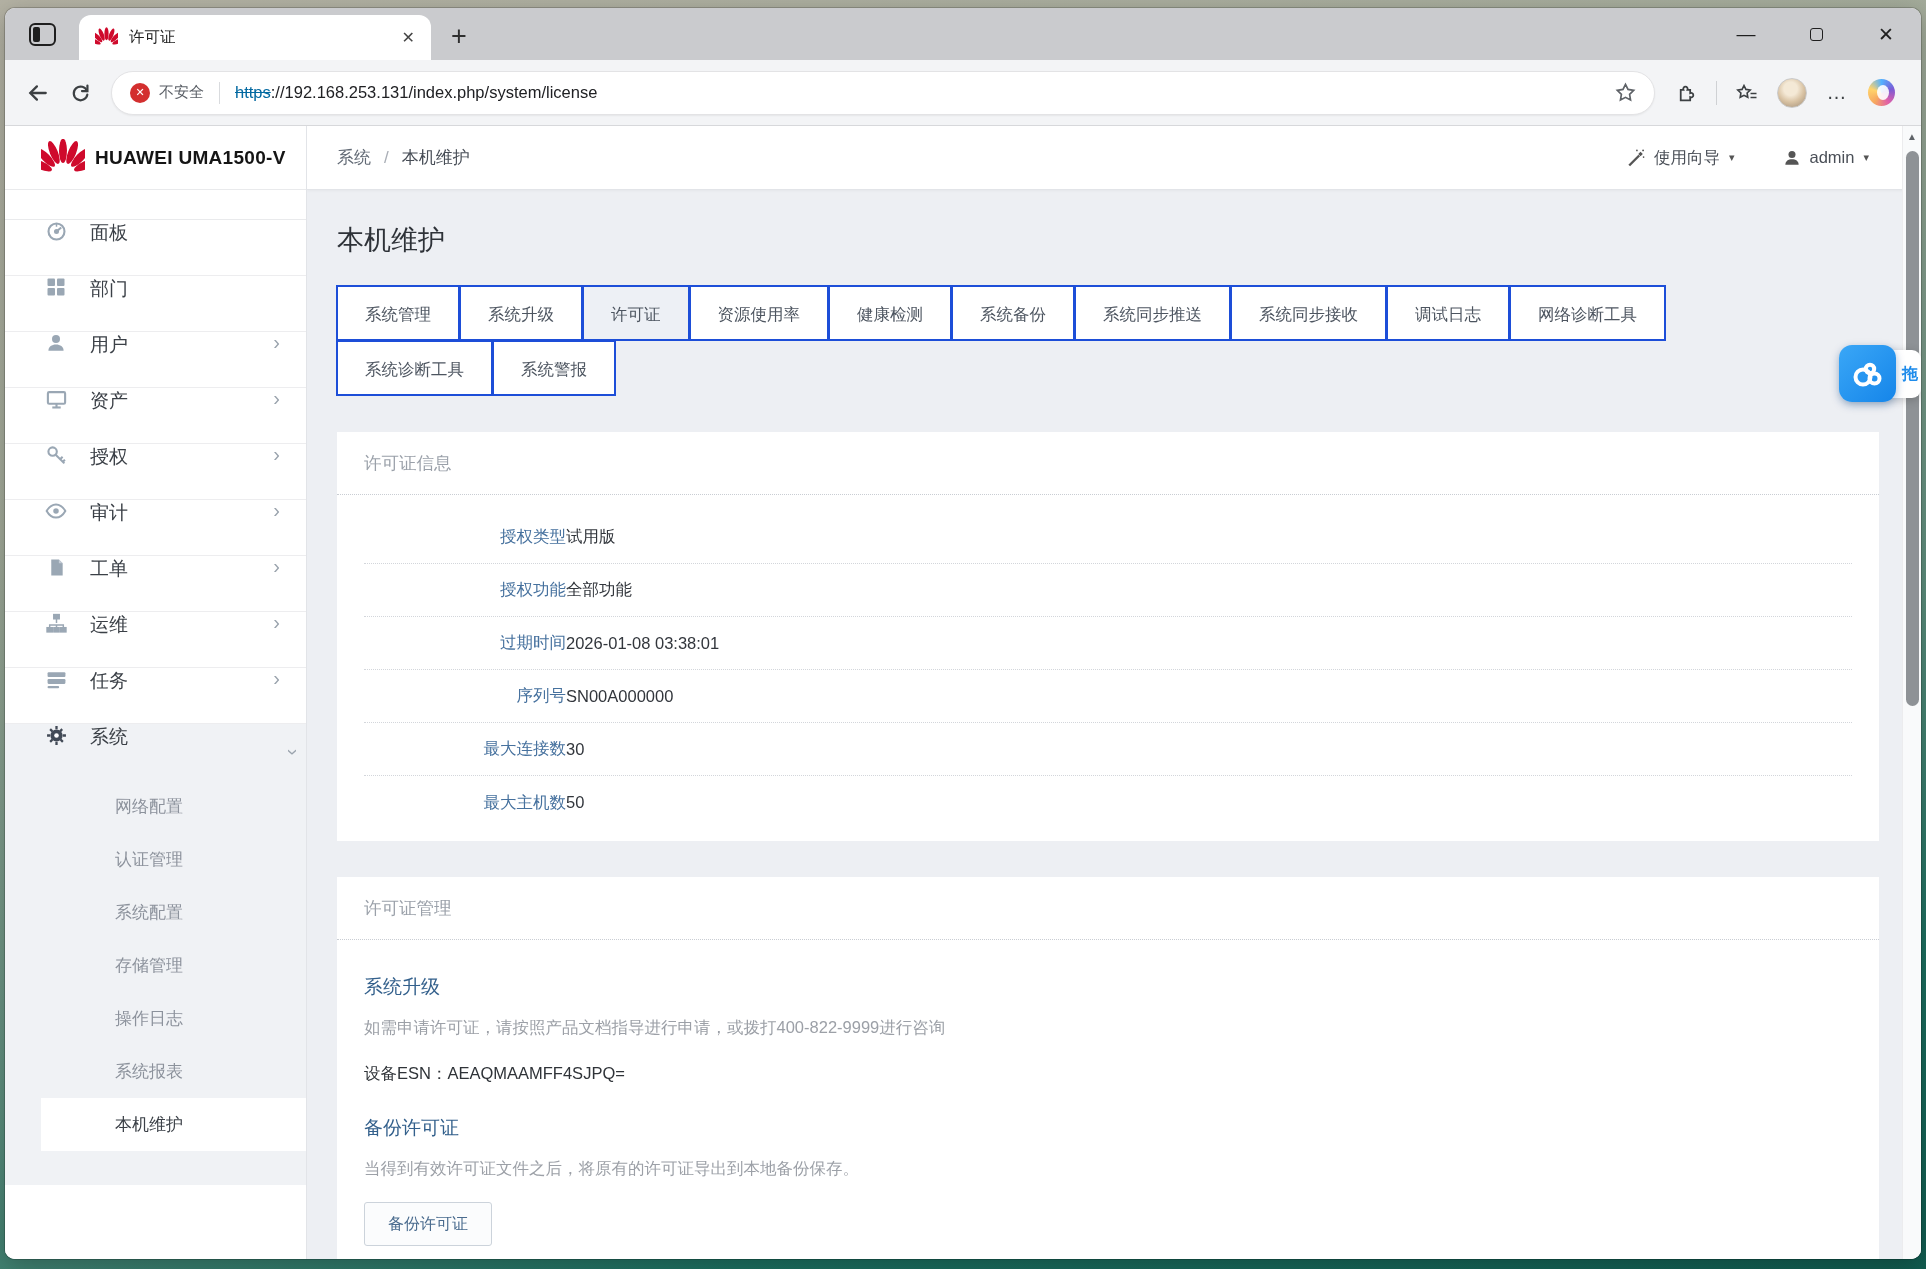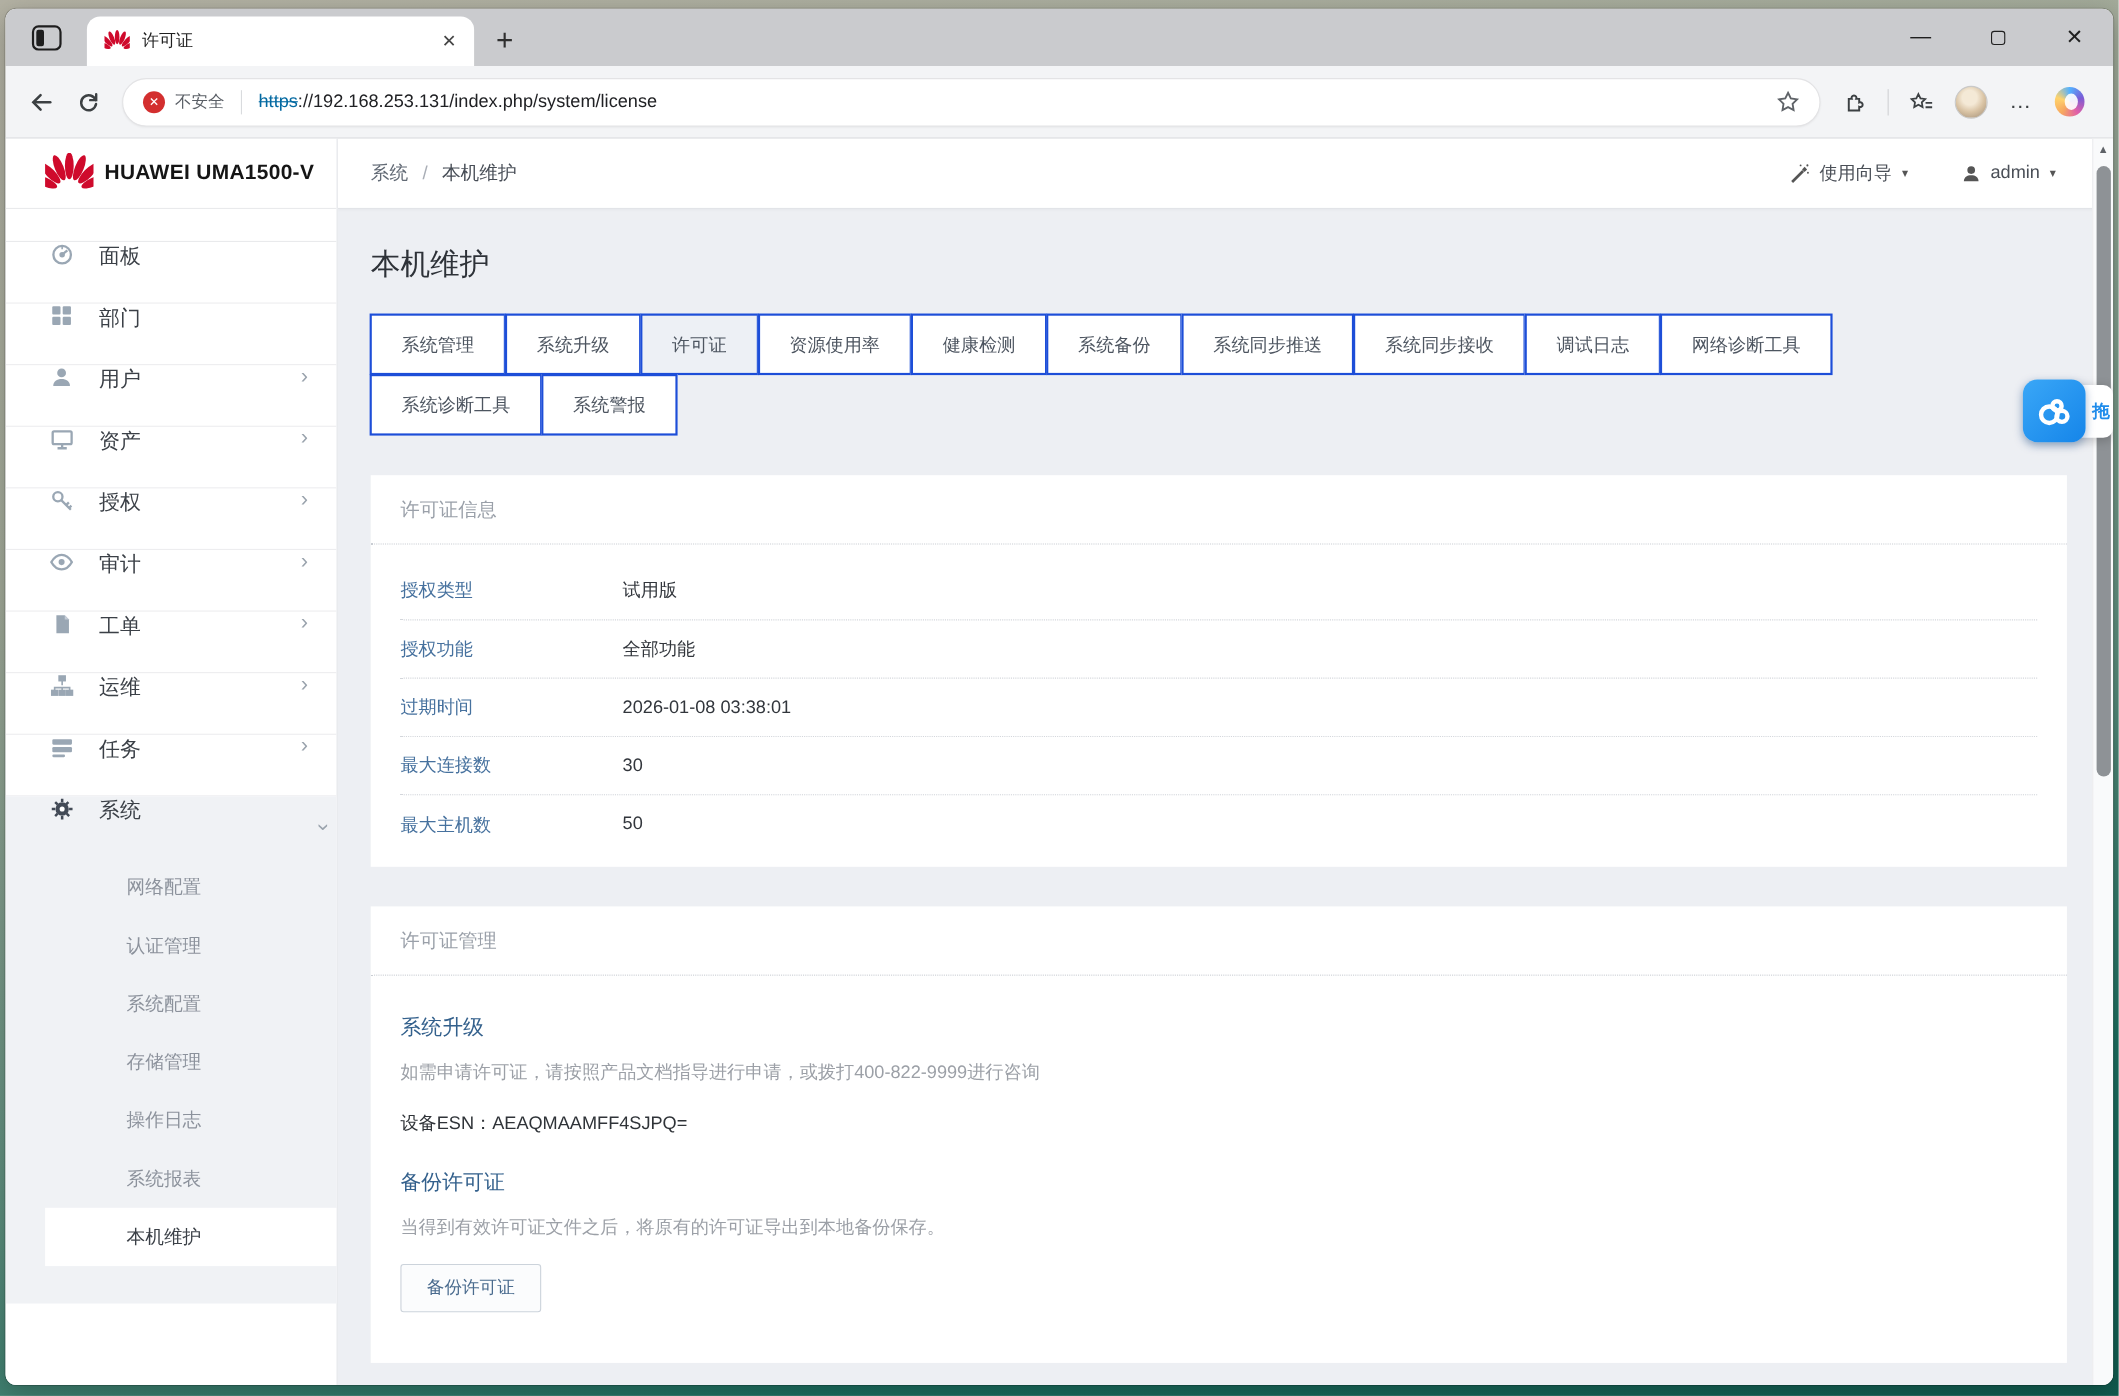--- a/index.html
+++ b/index.html
@@ -79,21 +79,21 @@
   .content{flex:1;padding:28px 42px 0 30px;overflow:hidden;}
   .page-title{font-size:27px;font-weight:500;color:#2e3238;margin:4px 0 28px;}
   .tabs{display:flex;flex-wrap:wrap;max-width:1452px;}
   .tab-btn{height:56px;line-height:54px;padding:0 27px;background:#fff;border:2px solid #1d4ed8;
     font-size:16.5px;color:#4d5560;margin:-1px 0 0 -1px;white-space:nowrap;}
   .tab-btn.active{background:#edf0f5;}
 
   .card{background:#fff;margin-top:36px;}
   .card-title{font-size:17.5px;color:#9aa0a9;padding:19px 27px;border-bottom:1px dotted #c9cdd3;}
   .info-rows{padding:16px 0 12px;}
-  .info-row{display:flex;align-items:center;height:53px;margin:0 27px;border-bottom:1px dotted #d3d6db;font-size:16.5px;}
+  .info-row{display:flex;align-items:center;height:53px;margin:0 27px;border-bottom:1px dotted #d3d6db;font-size:16.5px;text-align:right;}
   .info-row:last-child{border-bottom:none;}
   .info-label{width:202px;color:#46719e;flex:0 0 auto;}
   .info-value{color:#32363c;}
 
   .mgmt-body{padding:4px 27px 46px;}
   .mgmt-heading{font-size:19px;font-weight:500;color:#33608c;margin-top:30px;}
   .mgmt-desc{font-size:16.5px;color:#9ca0a7;margin-top:17px;}
   .esn-line{font-size:16.5px;color:#2f3338;margin-top:24px;font-weight:500;}
   .backup-btn{display:inline-block;margin-top:22px;height:44px;line-height:42px;padding:0 23px;background:#fbfcfd;
     border:1px solid #ccd3db;border-radius:3px;color:#4a6b8e;font-size:16px;}
@@ -438,20 +438,24 @@
               <div class="info-row">
                 <span class="info-label">授权功能</span>
                 <span class="info-value">全部功能</span>
               </div>
 
               <div class="info-row">
                 <span class="info-label">过期时间</span>
                 <span class="info-value">2026-01-08 03:38:01</span>
               </div>
 
+              <div class="info-row">
+                <span class="info-label">序列号</span>
+                <span class="info-value">SN00A000000</span>
+              </div>
 
               <div class="info-row">
                 <span class="info-label">最大连接数</span>
                 <span class="info-value">30</span>
               </div>
 
               <div class="info-row">
                 <span class="info-label">最大主机数</span>
                 <span class="info-value">50</span>
               </div>

